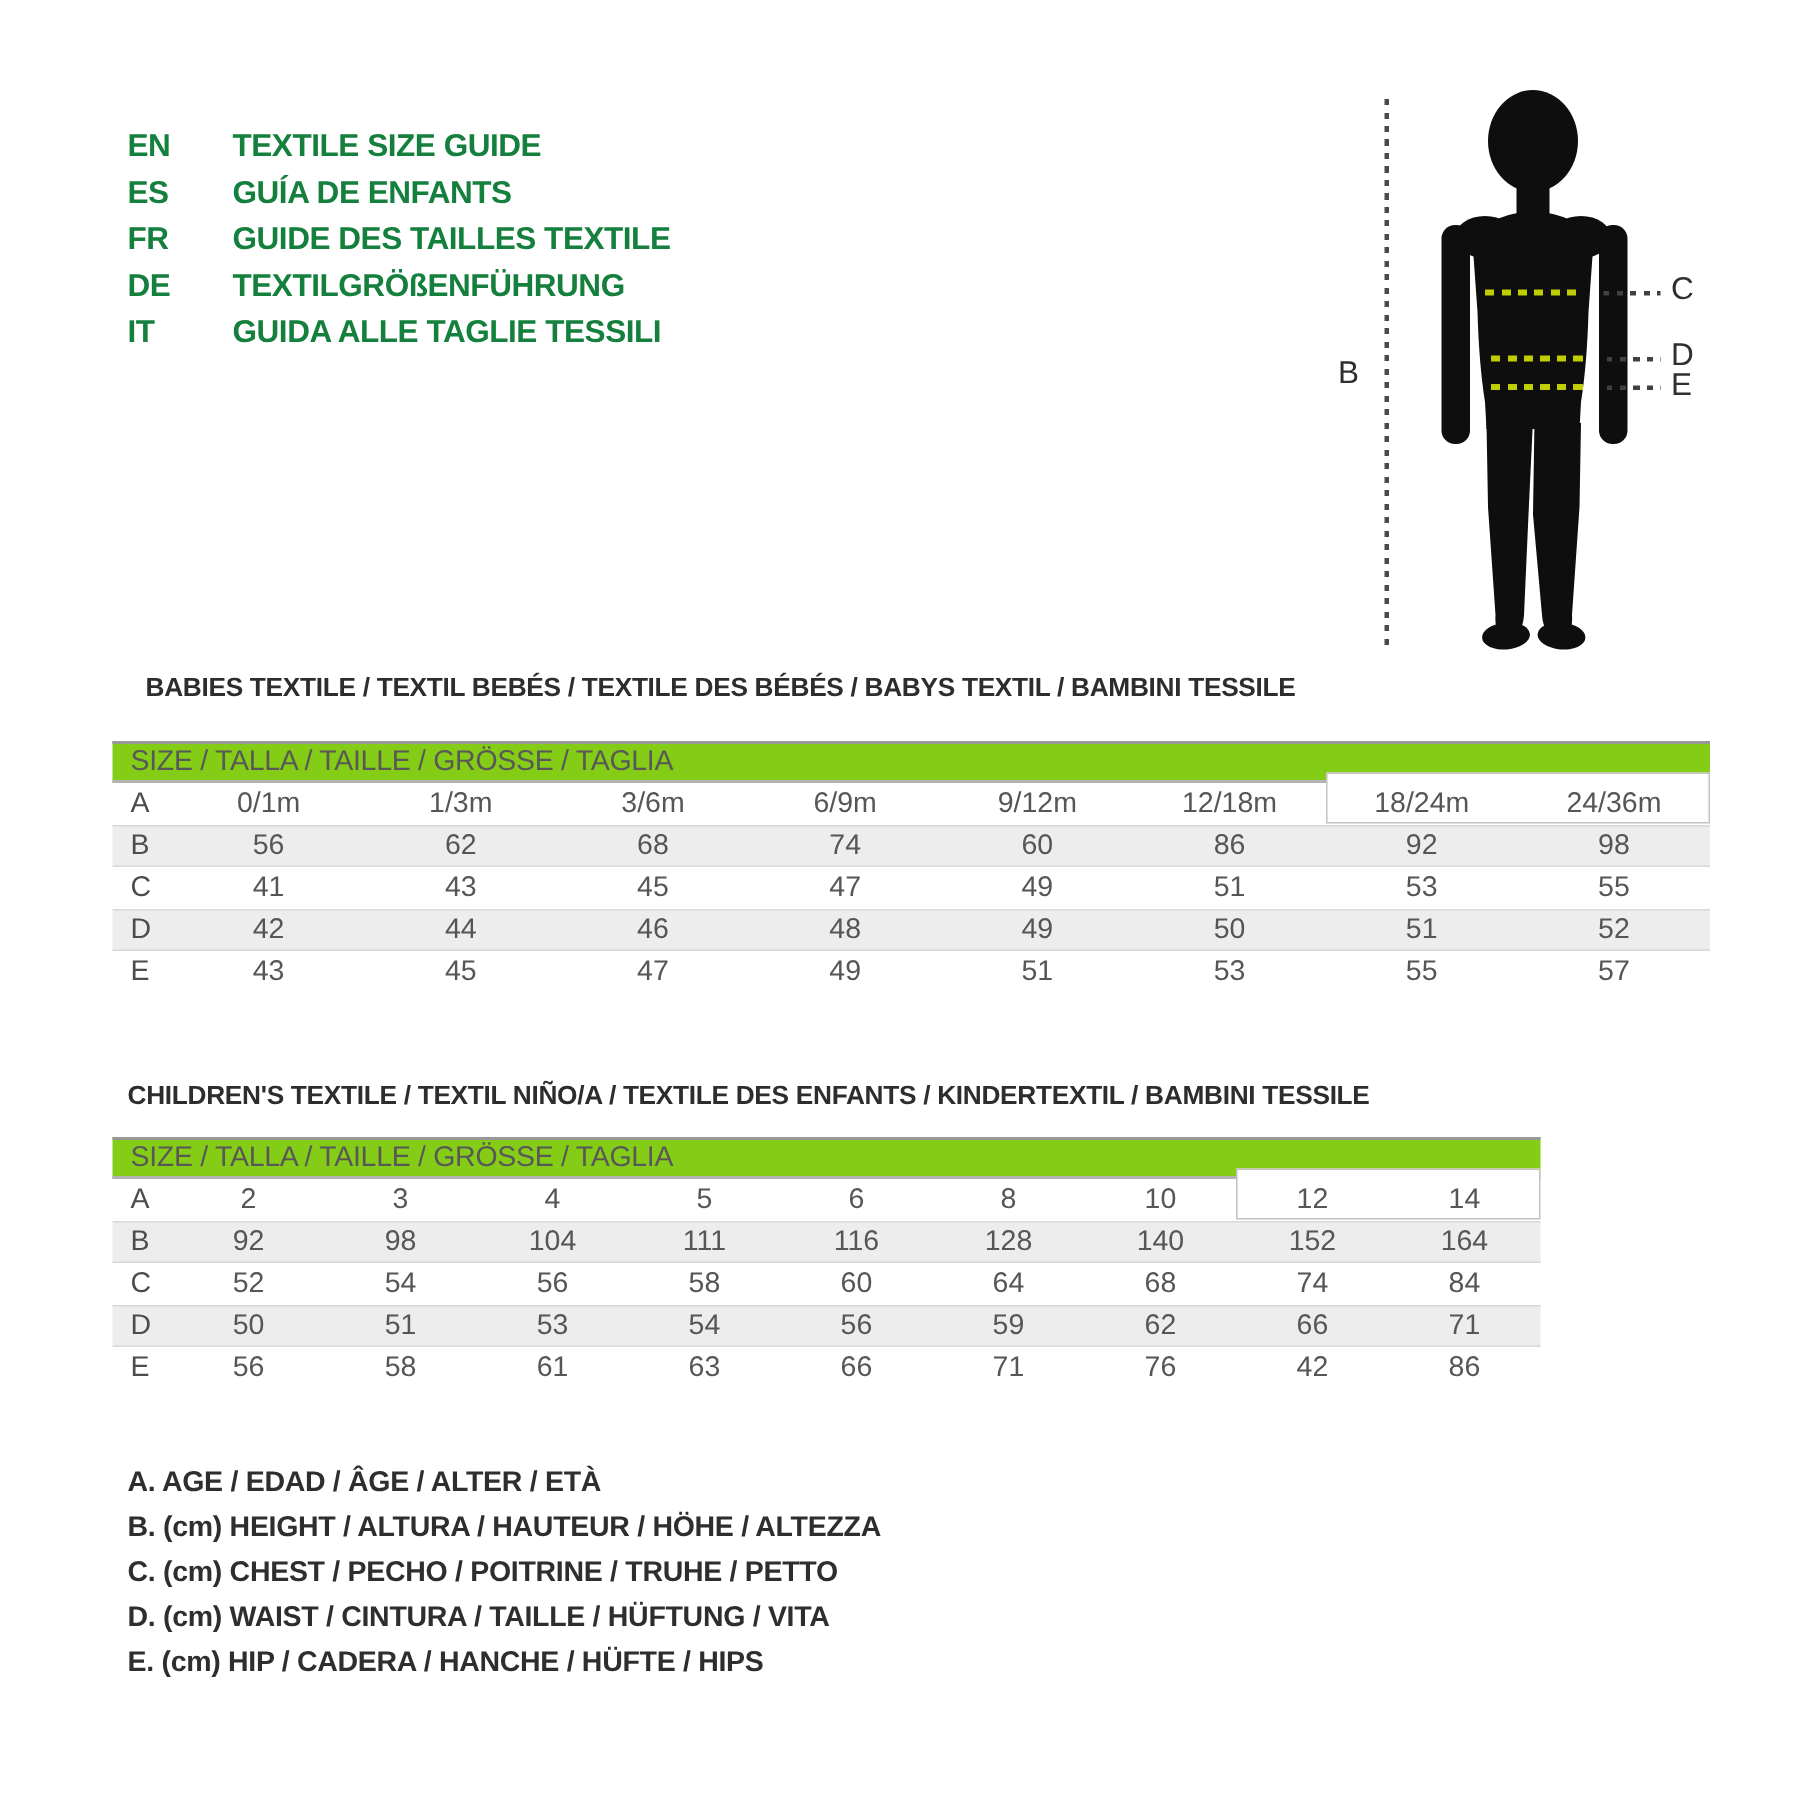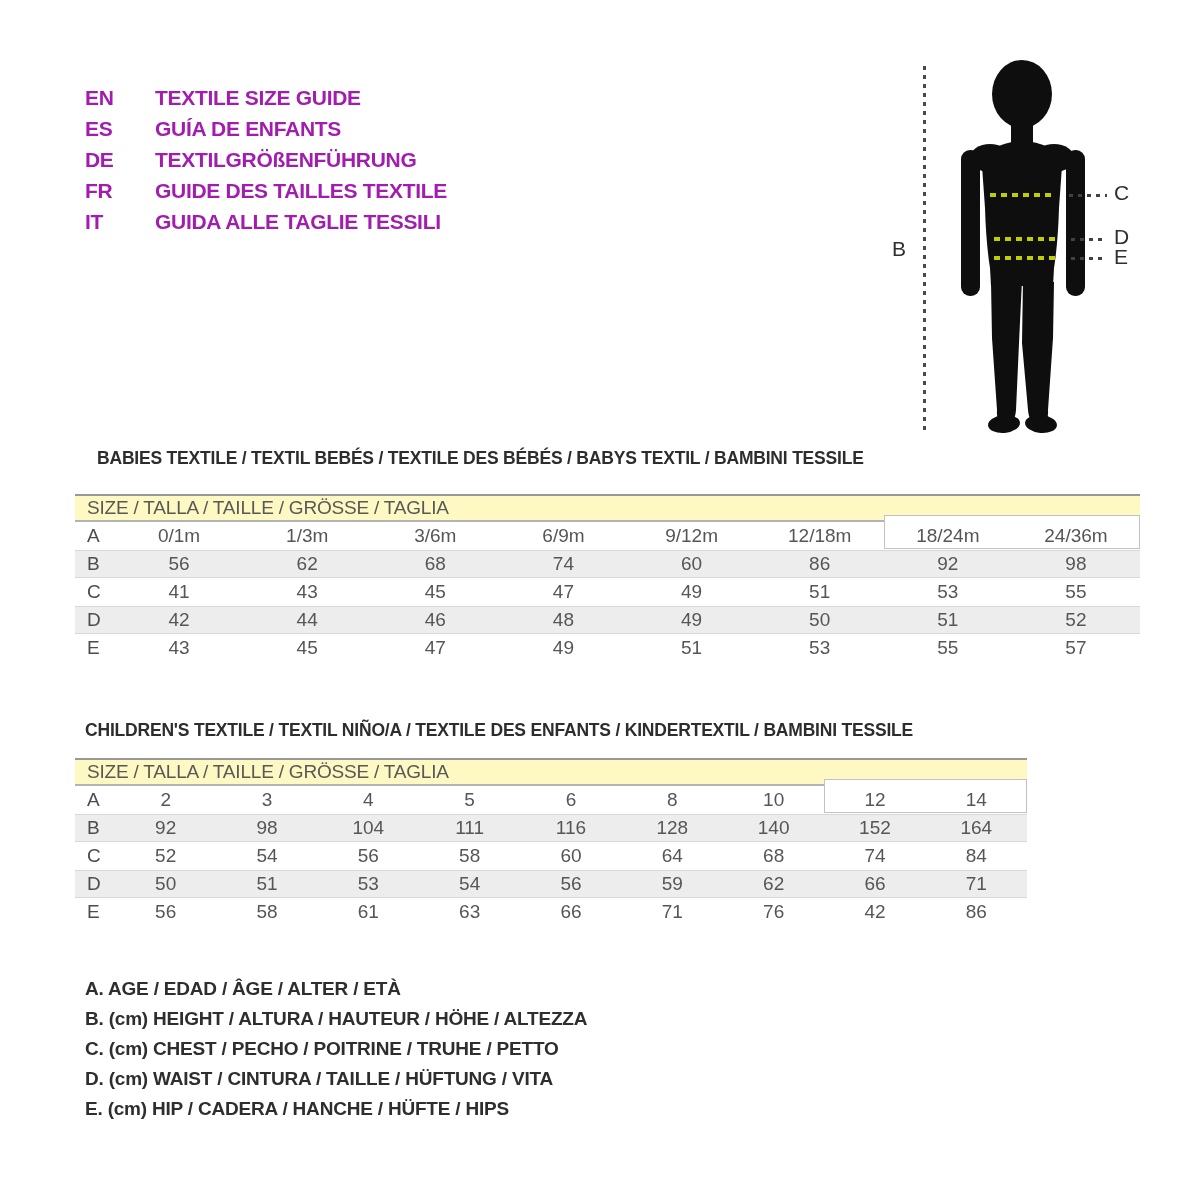--- a/index.html
+++ b/index.html
@@ -2,21 +2,21 @@
 <html><head>
 <meta charset="utf-8">
 <style>
   * { margin:0; padding:0; box-sizing:border-box; }
   html,body { background:#ffffff; }
   body { font-family:"Liberation Sans","DejaVu Sans",sans-serif; color:#2e2e2e; }
   #page { position:relative; width:1200px; height:1200px; background:#fff; overflow:hidden; }
 
   
   .lang-block { position:absolute; left:85px; top:82px; }
-  .lang-row { display:flex; height:31px; align-items:center; font-size:21px; font-weight:bold; letter-spacing:-0.3px; color:#a21caf; }
+  .lang-row { display:flex; height:31px; align-items:center; font-size:21px; font-weight:bold; letter-spacing:-0.3px; color:#15803d; }
   .lang-code { width:70px; }
 
   
   .figure { position:absolute; left:890px; top:50px; width:310px; height:400px; }
   .figure svg { position:absolute; left:70px; top:8px; }
   .b-line { position:absolute; left:33px; top:16px; width:3px; height:368px;
             background:repeating-linear-gradient(to bottom,#4a4a4a 0 4px,transparent 4px 9px); }
   .m-label { position:absolute; font-size:21px; color:#2f2f2f; line-height:21px; }
   .lab-b { left:2px; top:188px; }
   .lab-c { left:224px; top:132px; }
@@ -35,21 +35,21 @@
 
   
   .sec-heading { position:absolute; left:85px; font-size:17.5px; font-weight:bold; letter-spacing:-0.2px; color:#2d2d2d; }
   #babies-heading { top:448px;margin-left:12px; }
   #children-heading { top:720px; }
 
   
   .sizetable { position:absolute; left:75px; }
   #babies-table { top:494px; width:1065px; }
   #children-table { top:758px; width:952px; }
-  .thead { height:28px; background:#fef9c3; border-top:2px solid #989898; border-bottom:2px solid #b3b3b3;
+  .thead { height:28px; background:#84cc16; border-top:2px solid #989898; border-bottom:2px solid #b3b3b3;
            font-size:19px; color:#585858; padding-left:12px; line-height:23px; letter-spacing:-0.2px;
            position:relative; z-index:0; }
   .tbody { position:relative; }
   .trow { display:flex; height:28px; align-items:center; font-size:19px; color:#565656; position:relative; z-index:2; }
   .trow.alt { background:#ededed; border-top:1px solid #d8d8d8; border-bottom:1px solid #d8d8d8; }
   .tcell.label { width:40px; padding-left:12px; color:#4c4c4c; }
   .tcell.val { flex:1; text-align:center; }
   .hl-box { position:absolute; top:21px; height:34px; background:#ffffff; border:1px solid #c2c2c2; z-index:1; }
   #babies-table .hl-box { left:809px; width:256px; }
   #children-table .hl-box { left:749px; width:203px; }
@@ -66,26 +66,26 @@
   <div class="lang-block">
     <div class="lang-row">
       <span class="lang-code">EN</span>
       <span class="lang-label">TEXTILE SIZE GUIDE</span>
     </div>
     <div class="lang-row">
       <span class="lang-code">ES</span>
       <span class="lang-label">GUÍA DE ENFANTS</span>
     </div>
     <div class="lang-row">
+      <span class="lang-code">FR</span>
+      <span class="lang-label">GUIDE DES TAILLES TEXTILE</span>
+    </div>
+    <div class="lang-row">
       <span class="lang-code">DE</span>
       <span class="lang-label">TEXTILGRÖßENFÜHRUNG</span>
-    </div>
-    <div class="lang-row">
-      <span class="lang-code">FR</span>
-      <span class="lang-label">GUIDE DES TAILLES TEXTILE</span>
     </div>
     <div class="lang-row">
       <span class="lang-code">IT</span>
       <span class="lang-label">GUIDA ALLE TAGLIE TESSILI</span>
     </div>
   </div>
 
   <div class="figure">
     <svg width="130" height="380" viewBox="0 0 130 380">
       <g fill="#0e0e0e">

